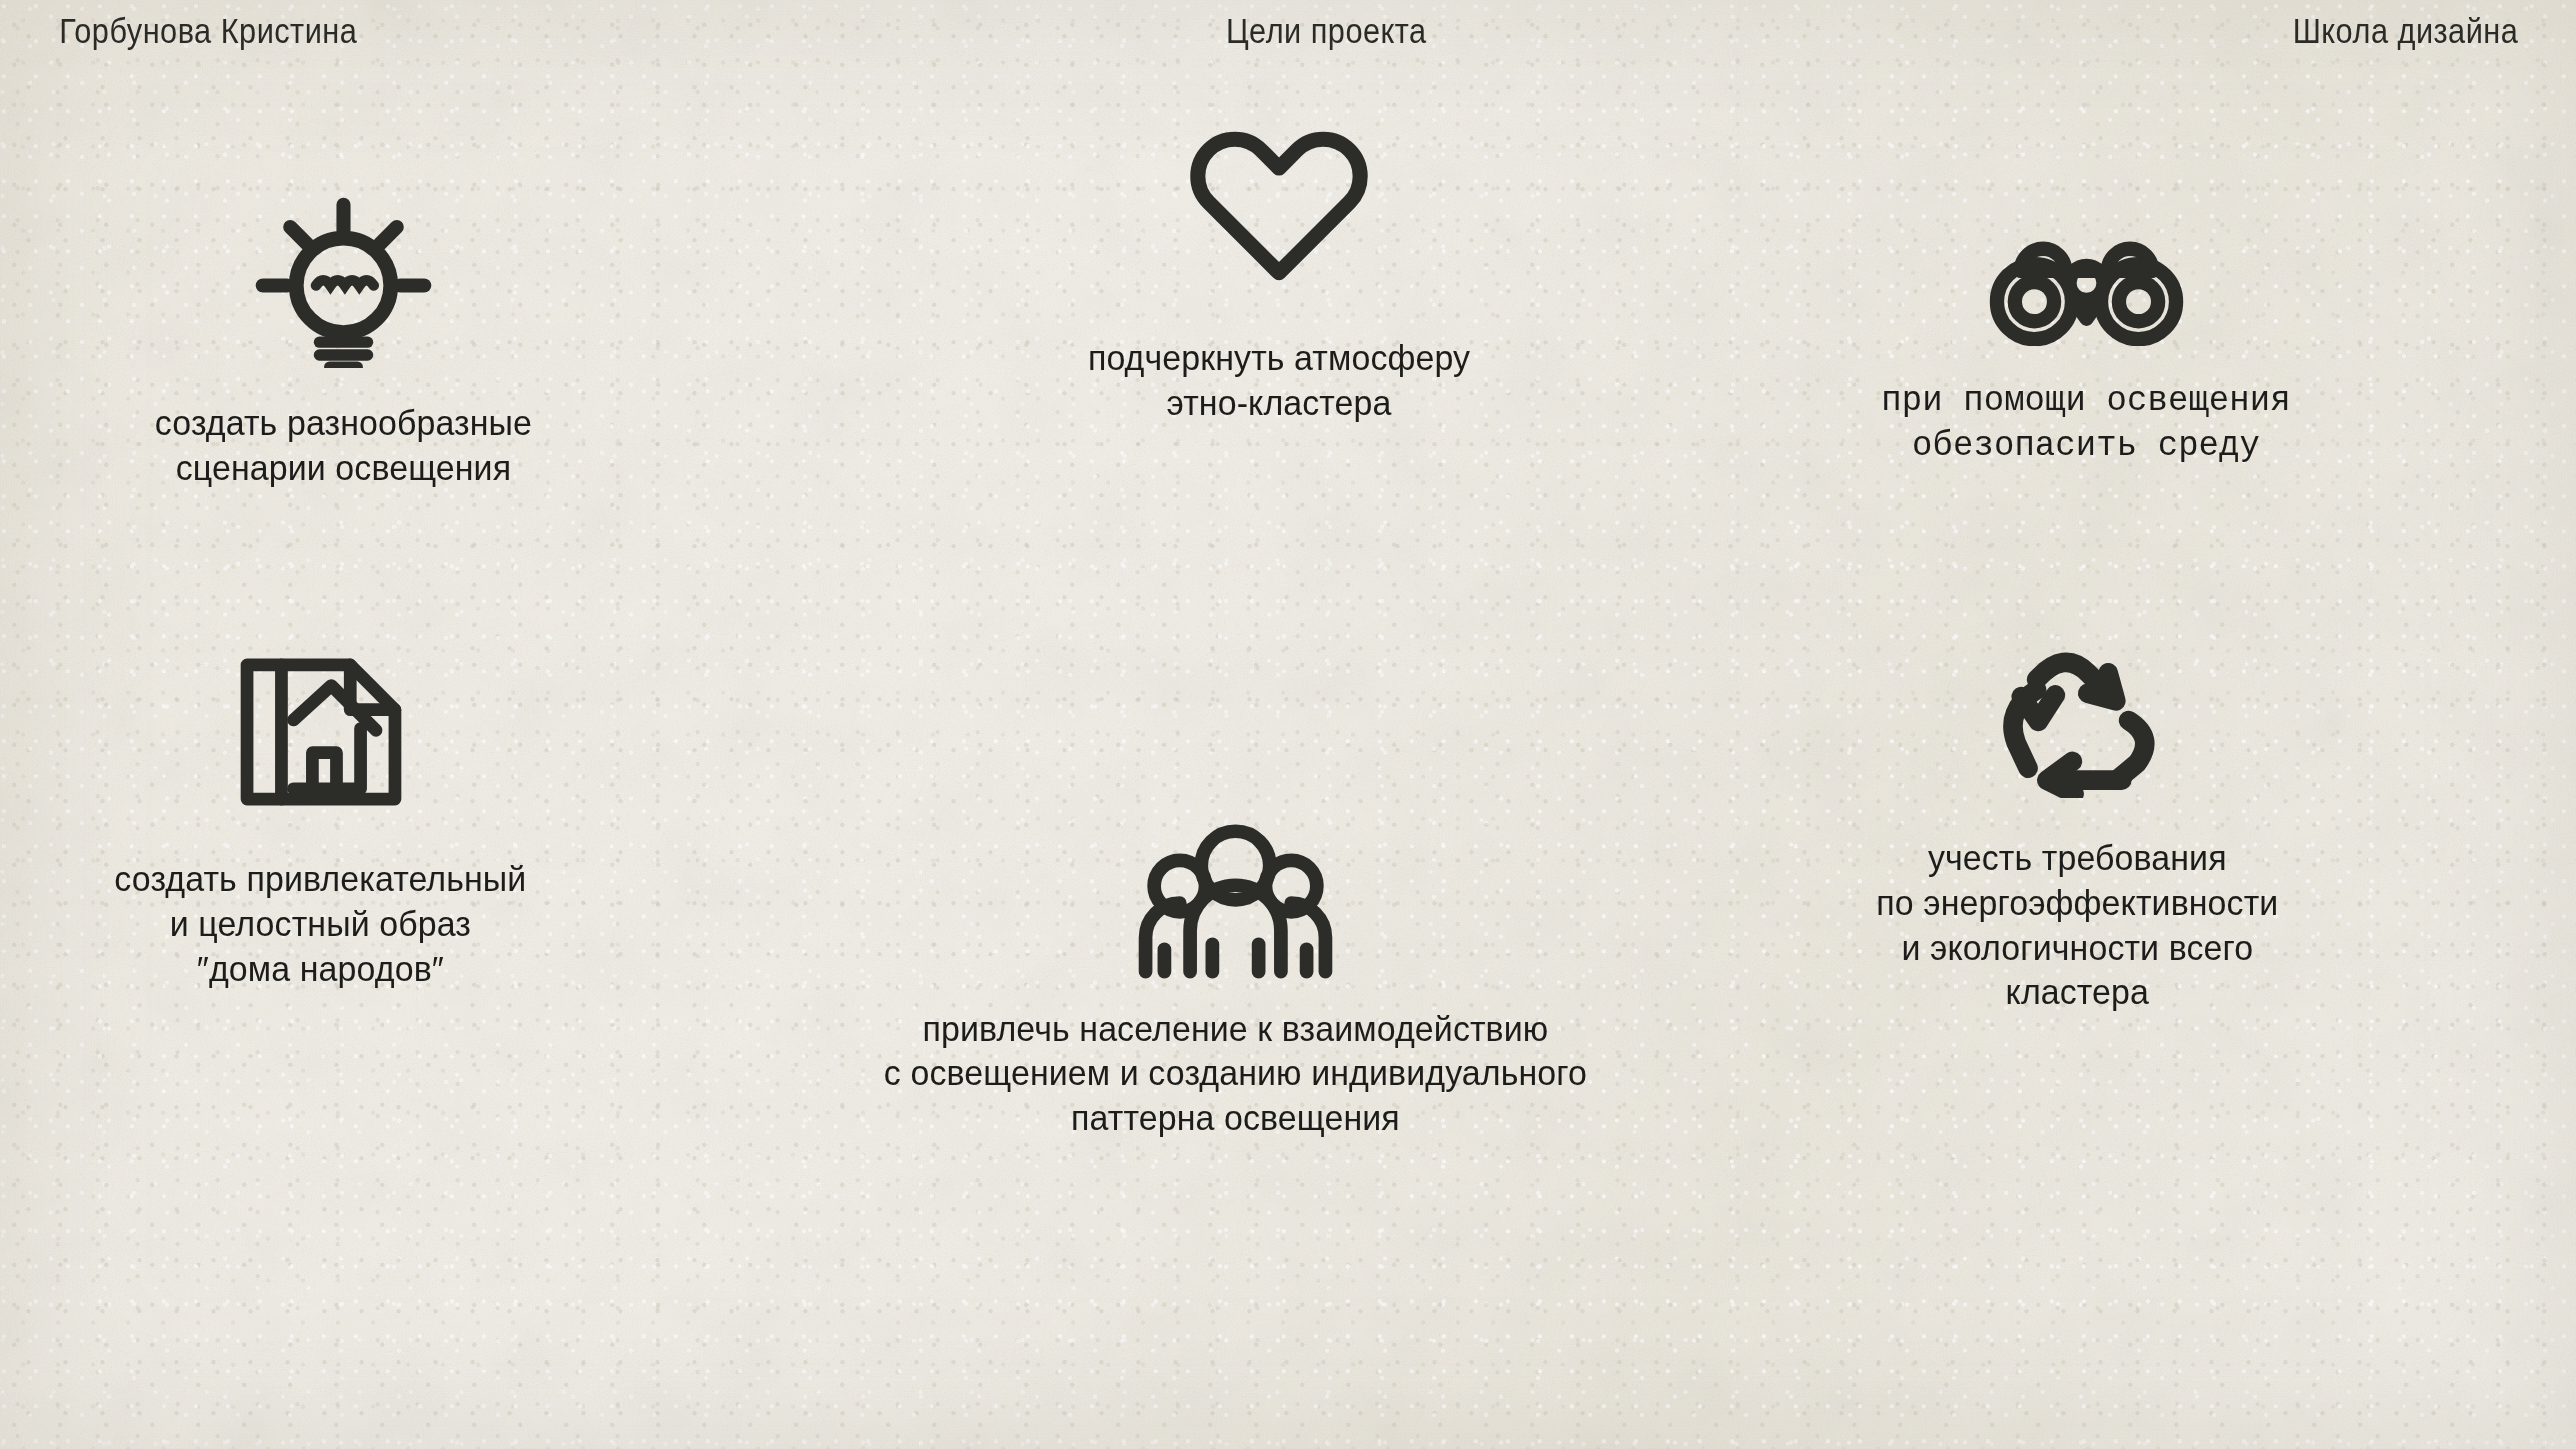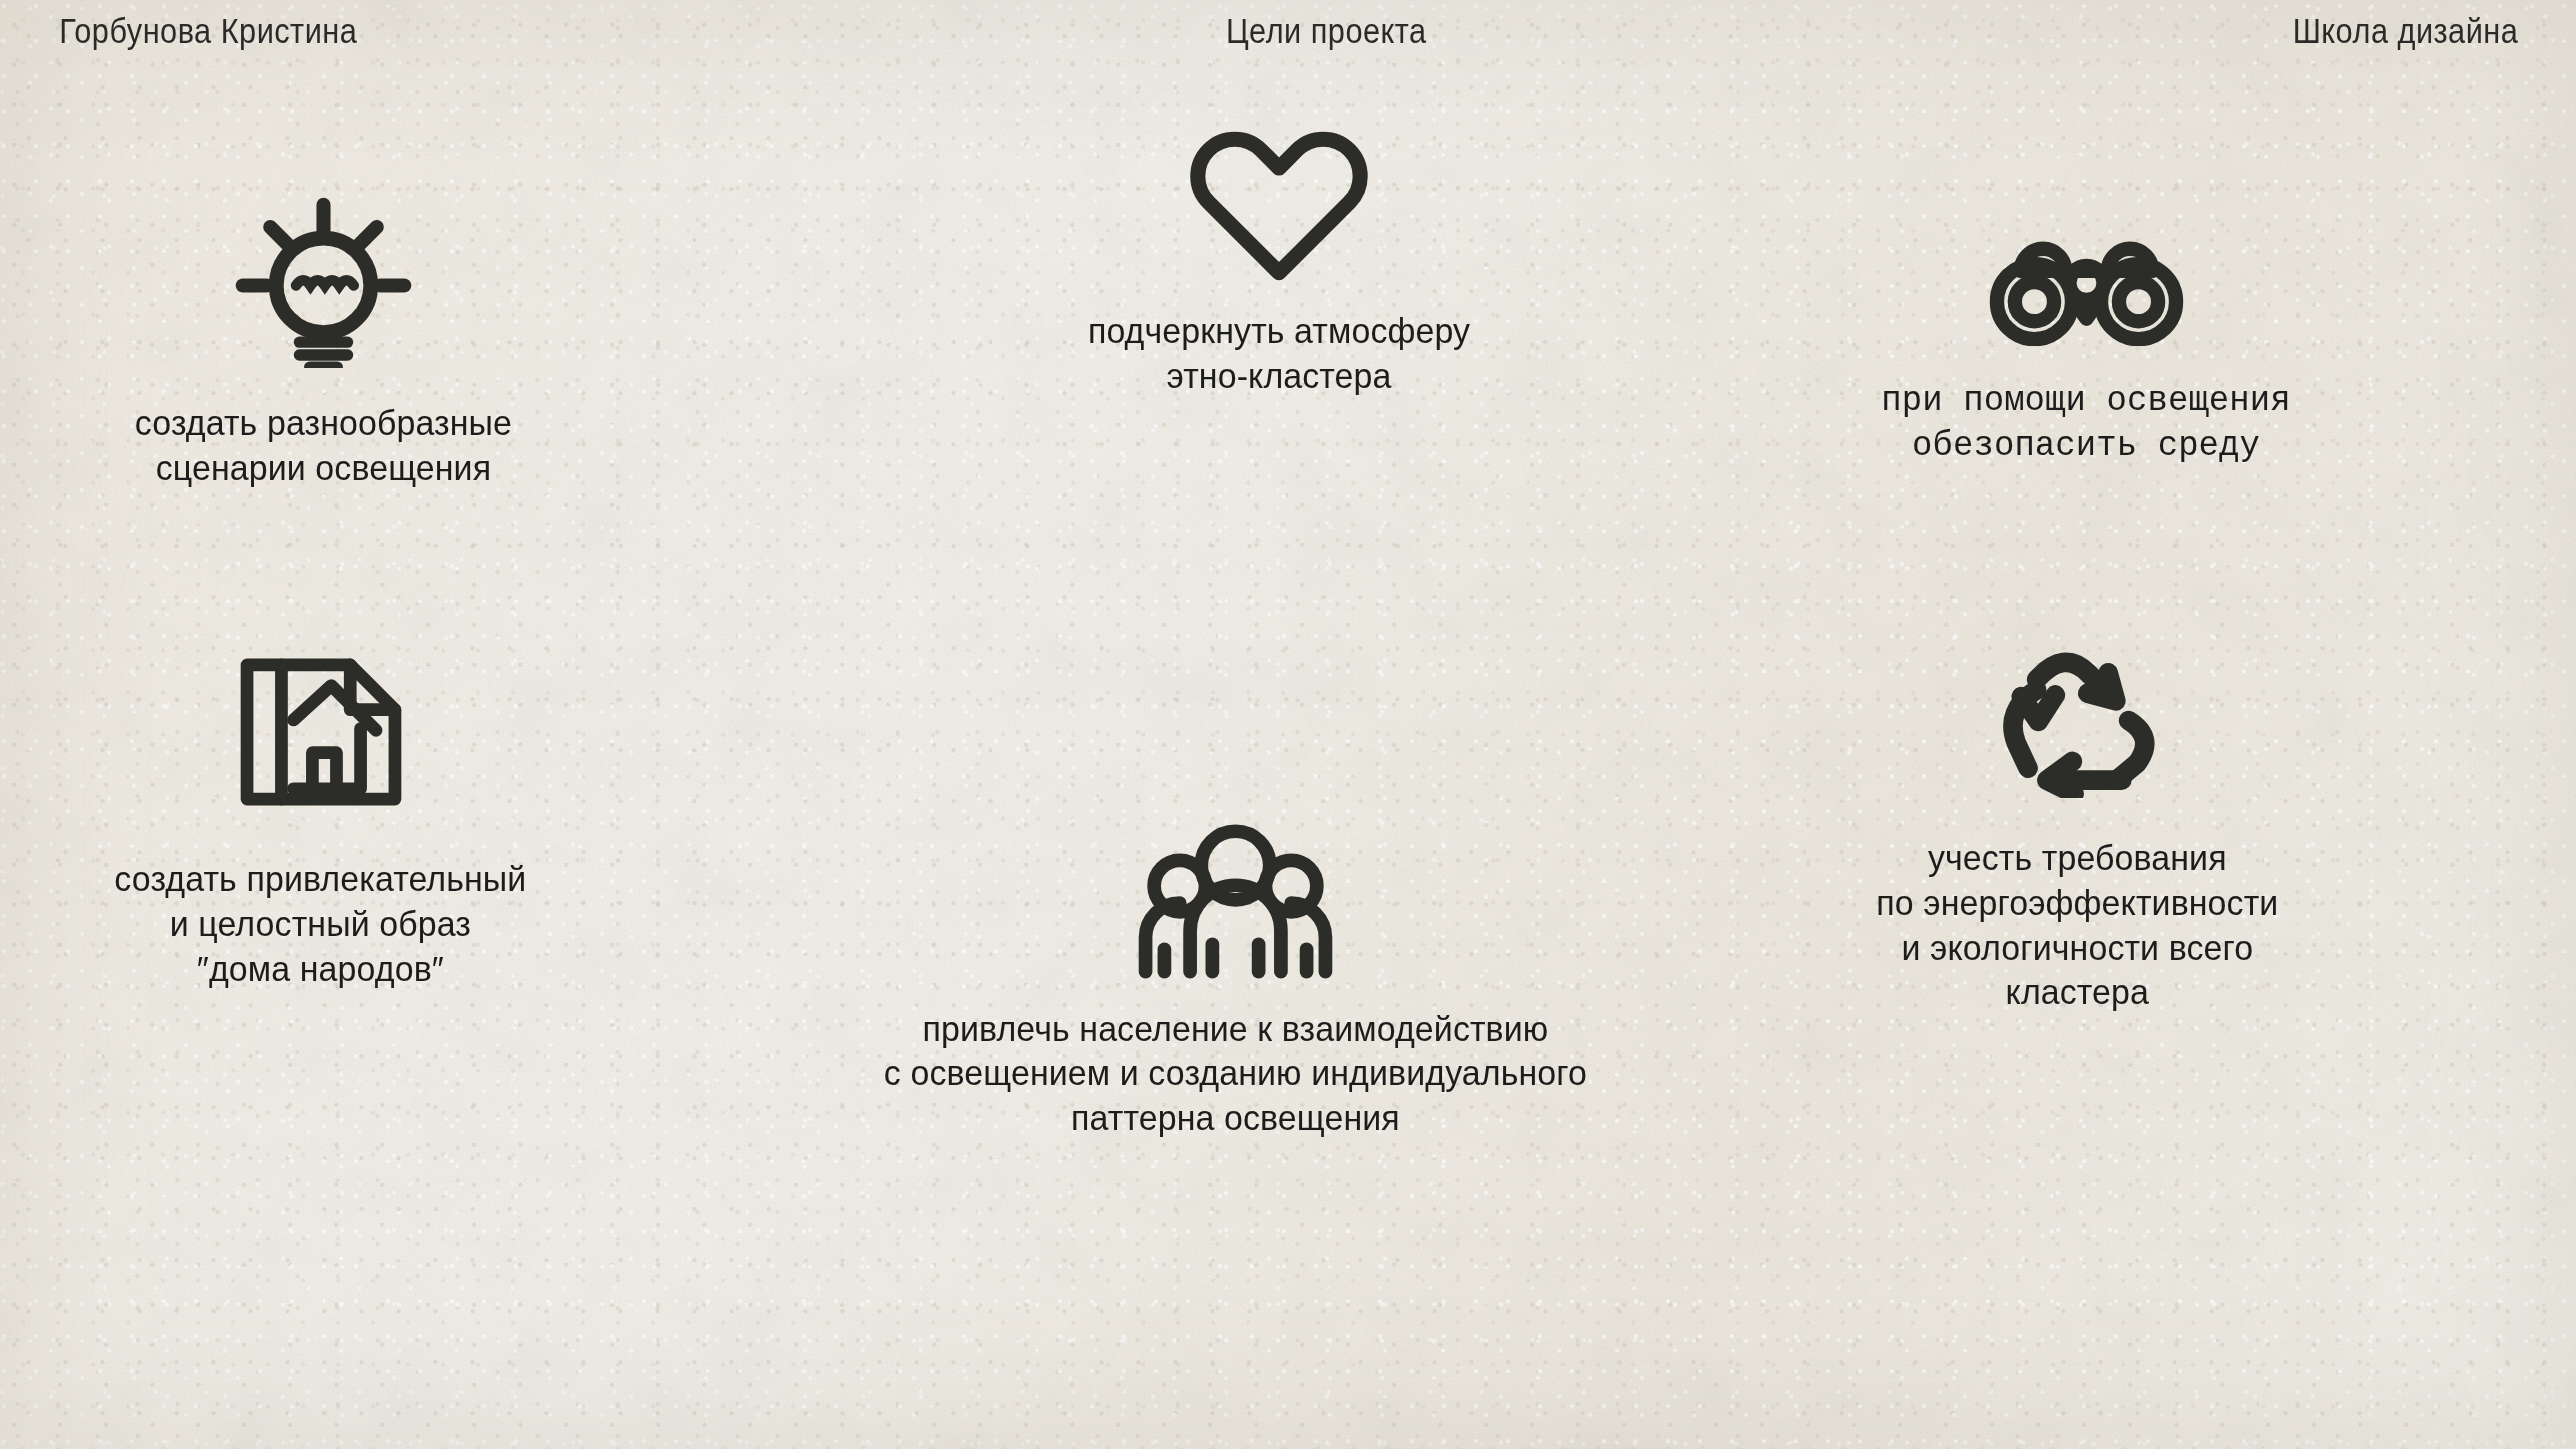--- a/index.html
+++ b/index.html
@@ -89,24 +89,24 @@
     font-size: 35px;
     line-height: 1.28;
     font-weight: 400;
     color: #1c1c1a;
     letter-spacing: 0.1px;
     white-space: pre-line;
     transform: scaleX(.97);
   }
 
   
-  #goal-1 { left: 100px;  top: 196px;  width: 447px; }
+  #goal-1 { left: 120px;  top: 196px;  width: 447px; }
   #goal-1 .goal-icon { margin-bottom: 33px; }
 
-  #goal-2 { left: 1013px; top: 120px;  width: 532px; }
+  #goal-2 { left: 1013px; top: 120px;  width: 532px; gap: 27px; }
   #goal-2 .goal-icon { margin-bottom: 26px; }
 
   #goal-3 { left: 1786px; top: 230px;  width: 601px; font-family: Liberation Mono, monospace; }
   #goal-3 .goal-icon { margin-bottom: 33px; }
 
   #goal-4 { left: 80px;  top: 646px;  width: 481px; }
   #goal-4 .goal-icon { margin-bottom: 39px; }
 
   #goal-5 { left: 720px;  top: 824px;  width: 1030px; }
   #goal-5 .goal-icon { margin-bottom: 27.5px; }

